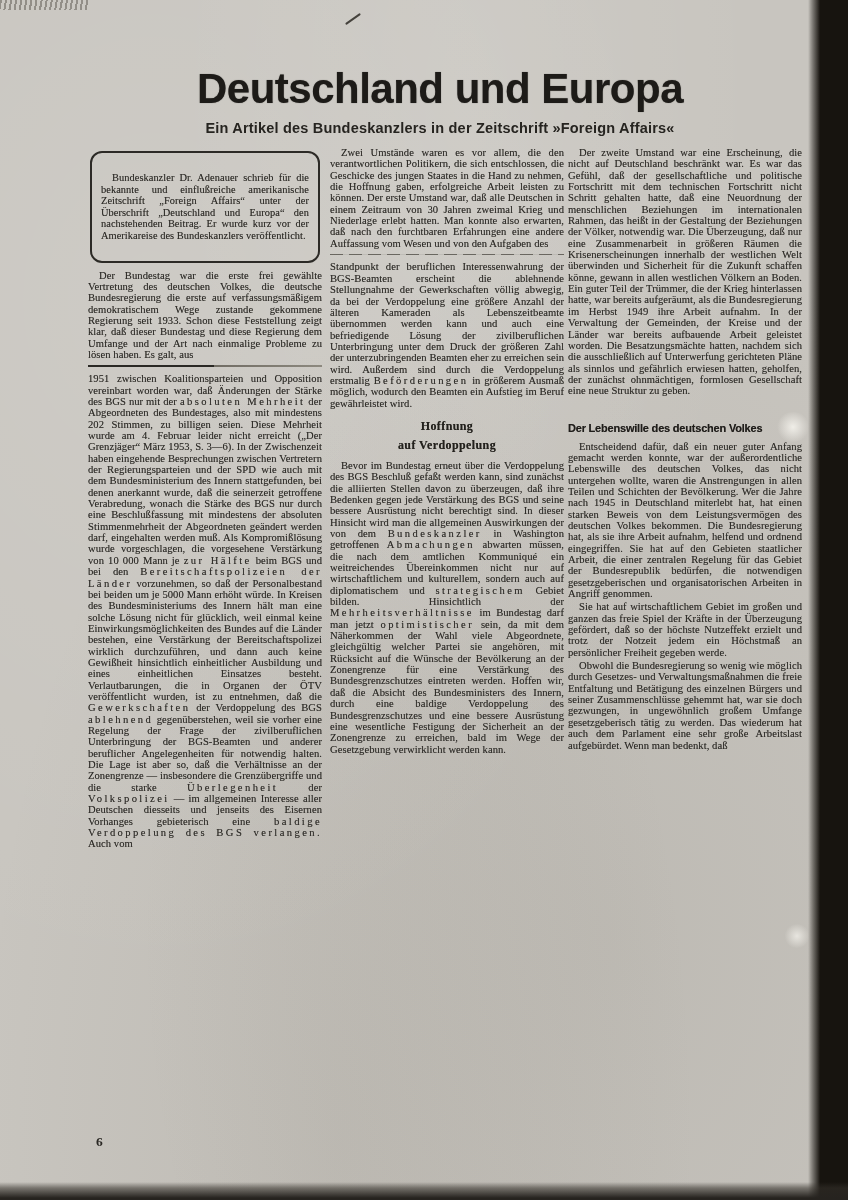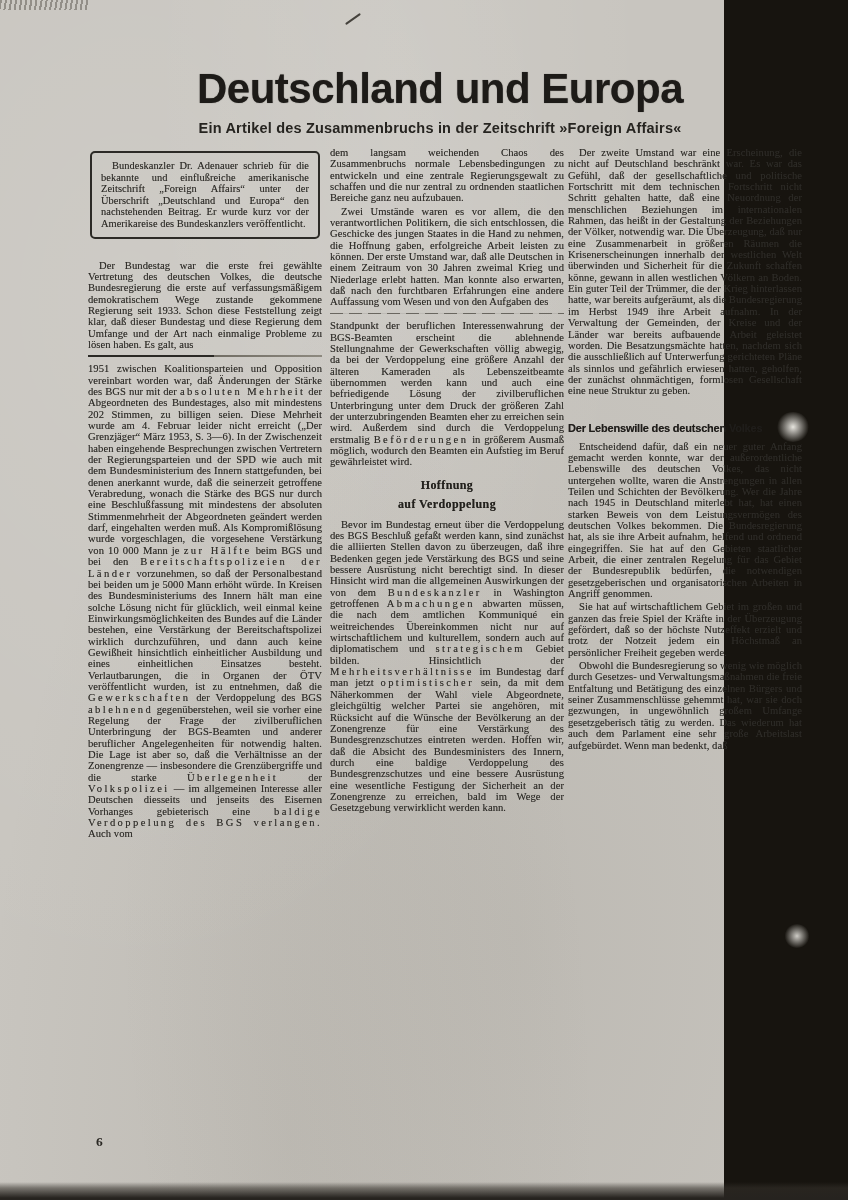--- a/index.html
+++ b/index.html
@@ -2,21 +2,21 @@
 <html lang="de"><head>
 <meta charset="utf-8">
 <style>
   html,body{margin:0;padding:0;}
   body{
     width:848px;height:1200px;position:relative;overflow:hidden;
     background:#17140f;
     font-family:"Liberation Serif", serif;
   }
   .paper{
-    position:absolute;left:0;top:0;width:724px;height:1200px;
+    position:absolute;left:0;top:0;width:848px;height:1200px;
     background:
       radial-gradient(ellipse at 18% 25%, rgba(255,255,255,0.10), transparent 55%),
       radial-gradient(ellipse at 72% 78%, rgba(96,90,78,0.10), transparent 55%),
       radial-gradient(ellipse at 55% 8%, rgba(255,255,255,0.09), transparent 45%),
       radial-gradient(ellipse at 40% 95%, rgba(110,104,92,0.10), transparent 50%),
       #c8c5bf;
   }
   
   .edge-right{
     position:absolute;top:0;right:0;width:40px;height:1200px;
@@ -63,22 +63,22 @@
   .body-p{
     margin:2px 0 0 0;text-align:justify;
     font-size:10.6px;line-height:11.35px;letter-spacing:.05px;
     text-shadow:0 0 .4px rgba(46,44,40,.5);
     hyphens:auto;
   }
   .indent{text-indent:11px;}
   .sp{letter-spacing:2.4px;}
 
   .intro-box{
-    border:2px solid #2c2a26;border-radius:5px;
-    padding:7px 9px;margin:3px 2px 21px 2px;
+    border:2px solid #2c2a26;border-radius:12px;
+    padding:19px 9px;margin:3px 2px 7px 2px;
   }
   .box-text{
     margin:0;text-align:justify;text-indent:11px;
     font-size:10.4px;line-height:11.6px;letter-spacing:.05px;
     text-shadow:0 0 .4px rgba(46,44,40,.5);
   }
 
   .rule-dark{
     height:2px;margin:5px 0 6px 0;border:0;
     background:linear-gradient(to right,#2b2925 0,#2b2925 54%,#716d64 54%,#8d897f 100%);
@@ -106,33 +106,32 @@
     font-size:13.5px;color:#2b2925;
   }
 </style>
 </head>
 <body>
 
 <div class="paper">
 
   <div class="header">
     <h1 class="title">Deutschland und Europa</h1>
-    <h2 class="subtitle">Ein Artikel des Zusammenbruchs in der Zeitschrift »Foreign Affairs«</h2>
+    <h2 class="subtitle">Ein Artikel des Bundeskanzlers in der Zeitschrift »Foreign Affairs«</h2>
   </div>
 
   <div class="col col-1">
       <div class="intro-box">
         <p class="box-text">Bundeskanzler Dr. Adenauer schrieb für die bekannte und einflußreiche amerikanische Zeitschrift „Foreign Affairs“ unter der Überschrift „Deutschland und Europa“ den nachstehenden Beitrag. Er wurde kurz vor der Amerikareise des Bundeskanzlers veröffentlicht.</p>
       </div>
       <p class="body-p indent">Der Bundestag war die erste frei gewählte Vertretung des deutschen Volkes, die deutsche Bundesregierung die erste auf verfassungsmäßigem demokratischem Wege zustande gekommene Regierung seit 1933. Schon diese Feststellung zeigt klar, daß dieser Bundestag und diese Regierung dem Umfange und der Art nach einmalige Probleme zu lösen haben. Es galt, aus</p>
       <div class="rule-dark"></div>
       <p class="body-p">1951 zwischen Koalitionsparteien und Opposition vereinbart worden war, daß Änderungen der Stärke des BGS nur mit der <span class="sp">absoluten Mehrheit</span> der Abgeordneten des Bundestages, also mit mindestens 202 Stimmen, zu billigen seien. Diese Mehrheit wurde am 4. Februar leider nicht erreicht („Der Grenzjäger“ März 1953, S. 3—6).  In der Zwischenzeit haben eingehende Besprechungen zwischen Vertretern der Regierungsparteien und der SPD wie auch mit dem Bundesministerium des Innern stattgefunden, bei denen anerkannt wurde, daß die seinerzeit getroffene Verabredung, wonach die Stärke des BGS nur durch eine Beschlußfassung mit mindestens der absoluten Stimmenmehrheit der Abgeordneten geändert werden darf, eingehalten werden muß. Als Kompromißlösung wurde vorgeschlagen, die vorgesehene Verstärkung von 10 000 Mann je <span class="sp">zur Hälfte</span> beim BGS und bei den <span class="sp">Bereitschaftspolizeien der Länder</span> vorzunehmen, so daß der Personalbestand bei beiden um je 5000 Mann erhöht würde. In Kreisen des Bundesministeriums des Innern hält man eine solche Lösung nicht für glücklich, weil einmal keine Einwirkungsmöglichkeiten des Bundes auf die Länder bestehen, eine Verstärkung der Bereitschaftspolizei wirklich durchzuführen, und dann auch keine Gewißheit hinsichtlich einheitlicher Ausbildung und eines einheitlichen Einsatzes besteht. Verlautbarungen, die in Organen der ÖTV veröffentlicht wurden, ist zu entnehmen, daß die <span class="sp">Gewerkschaften</span> der Verdoppelung des BGS <span class="sp">ablehnend</span> gegenüberstehen, weil sie vorher eine Regelung der Frage der zivilberuflichen Unterbringung der BGS-Beamten und anderer beruflicher Angelegenheiten für notwendig halten. Die Lage ist aber so, daß die Verhältnisse an der Zonengrenze — insbesondere die Grenzübergriffe und die starke <span class="sp">Überlegenheit</span> der <span class="sp">Volkspolizei</span> — im allgemeinen Interesse aller Deutschen diesseits und jenseits des Eisernen Vorhanges gebieterisch eine <span class="sp">baldige Verdoppelung des BGS verlangen.</span> Auch vom</p>
     </div>
   <div class="col col-2">
-      <p class="body-p">dem langsam weichenden Chaos des Zusammenbruchs normale Lebensbedingungen zu entwickeln und eine zentrale Regierungsgewalt zu schaffen und die nur zentral zu ordnenden staatlichen Bereiche ganz neu aufzubauen.</p>
       <p class="body-p indent">Zwei Umstände waren es vor allem, die den verantwortlichen Politikern, die sich entschlossen, die Geschicke des jungen Staates in die Hand zu nehmen, die Hoffnung gaben, erfolgreiche Arbeit leisten zu können. Der erste Umstand war, daß alle Deutschen in einem Zeitraum von 30 Jahren zweimal Krieg und Niederlage erlebt hatten. Man konnte also erwarten, daß nach den furchtbaren Erfahrungen eine andere Auffassung vom Wesen und von den Aufgaben des</p>
       <div class="rule-light"></div>
       <p class="body-p">Standpunkt der beruflichen Interessenwahrung der BGS-Beamten erscheint die ablehnende Stellungnahme der Gewerkschaften völlig abwegig, da bei der Verdoppelung eine größere Anzahl der älteren Kameraden als Lebenszeitbeamte übernommen werden kann und auch eine befriedigende Lösung der zivilberuflichen Unterbringung unter dem Druck der größeren Zahl der unterzubringenden Beamten eher zu erreichen sein wird. Außerdem sind durch die Verdoppelung erstmalig <span class="sp">Beförderungen</span> in größerem Ausmaß möglich, wodurch den Beamten ein Aufstieg im Beruf gewährleistet wird.</p>
       <div class="h-serif">Hoffnung
 auf Verdoppelung</div>
       <p class="body-p indent">Bevor im Bundestag erneut über die Verdoppelung des BGS Beschluß gefaßt werden kann, sind zunächst die alliierten Stellen davon zu überzeugen, daß ihre Bedenken gegen jede Verstärkung des BGS und seine bessere Ausrüstung nicht berechtigt sind. In dieser Hinsicht wird man die allgemeinen Auswirkungen der von dem <span class="sp">Bundeskanzler</span> in Washington getroffenen <span class="sp">Abmachungen</span> abwarten müssen, die nach dem amtlichen Kommuniqué ein weitreichendes Übereinkommen nicht nur auf wirtschaftlichem und kulturellem, sondern auch auf diplomatischem und <span class="sp">strategischem</span> Gebiet bilden. Hinsichtlich der <span class="sp">Mehrheitsverhältnisse</span> im Bundestag darf man jetzt <span class="sp">optimistischer</span> sein, da mit dem Näherkommen der Wahl viele Abgeordnete, gleichgültig welcher Partei sie angehören, mit Rücksicht auf die Wünsche der Bevölkerung an der Zonengrenze für eine Verstärkung des Bundesgrenzschutzes eintreten werden. Hoffen wir, daß die Absicht des Bundesministers des Innern, durch eine baldige Verdoppelung des Bundesgrenzschutzes und eine bessere Ausrüstung eine wesentliche Festigung der Sicherheit an der Zonengrenze zu erreichen, bald im Wege der Gesetzgebung verwirklicht werden kann.</p>
     </div>
   <div class="col col-3">
       <p class="body-p indent">Der zweite Umstand war eine Erscheinung, die nicht auf Deutschland beschränkt war. Es war das Gefühl, daß der gesellschaftliche und politische Fortschritt mit dem technischen Fortschritt nicht Schritt gehalten hatte, daß eine Neuordnung der menschlichen Beziehungen im internationalen Rahmen, das heißt in der Gestaltung der Beziehungen der Völker, notwendig war. Die Überzeugung, daß nur eine Zusammenarbeit in größeren Räumen die Krisenerscheinungen innerhalb der westlichen Welt überwinden und Sicherheit für die Zukunft schaffen könne, gewann in allen westlichen Völkern an Boden. Ein guter Teil der Trümmer, die der Krieg hinterlassen hatte, war bereits aufgeräumt, als die Bundesregierung im Herbst 1949 ihre Arbeit aufnahm. In der Verwaltung der Gemeinden, der Kreise und der Länder war bereits aufbauende Arbeit geleistet worden. Die Besatzungsmächte hatten, nachdem sich die ausschließlich auf Unterwerfung gerichteten Pläne als sinnlos und gefährlich erwiesen hatten, geholfen, der zunächst ohnmächtigen, formlosen Gesellschaft eine neue Struktur zu geben.</p>
       <div class="h-sans">Der Lebenswille des deutschen Volkes</div>

